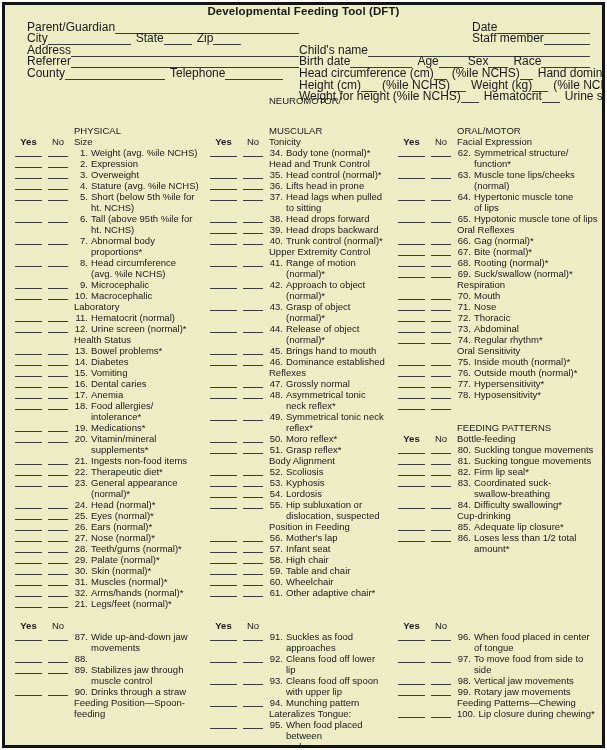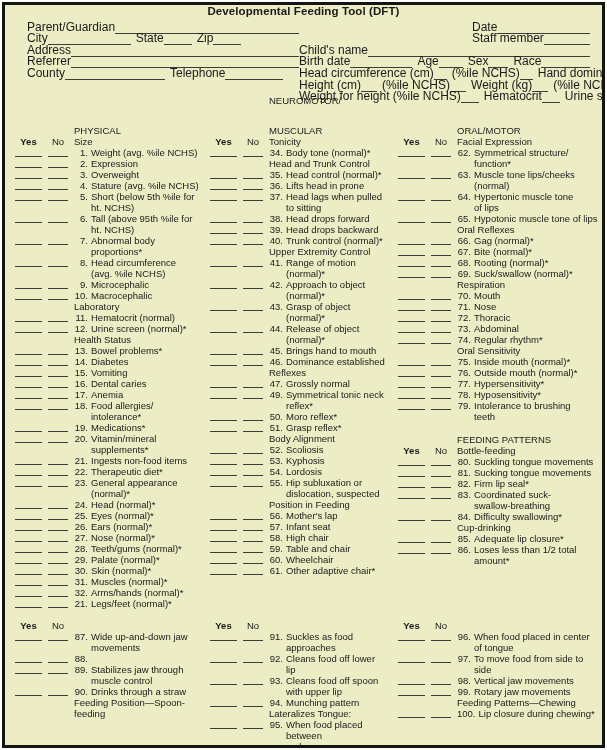--- a/index.html
+++ b/index.html
@@ -555,20 +555,29 @@
               <span class="blank bn"></span>
               <span class="itxt">
                 <span class="num">47.</span>
                 <span class="txt">Grossly normal</span>
               </span>
             </div>
             <div class="row">
               <span class="blank by"></span>
               <span class="blank bn"></span>
               <span class="itxt">
+                <span class="num">48.</span>
+                <span class="txt">Asymmetrical tonic
+neck reflex*</span>
+              </span>
+            </div>
+            <div class="row">
+              <span class="blank by"></span>
+              <span class="blank bn"></span>
+              <span class="itxt">
                 <span class="num">49.</span>
                 <span class="txt">Symmetrical tonic neck
 reflex*</span>
               </span>
             </div>
             <div class="row">
               <span class="blank by"></span>
               <span class="blank bn"></span>
               <span class="itxt">
                 <span class="num">50.</span>
@@ -826,25 +835,20 @@
               <span class="blank by"></span>
               <span class="blank bn"></span>
               <span class="itxt">
                 <span class="num">78.</span>
                 <span class="txt">Hyposensitivity*</span>
               </span>
             </div>
             <div class="row">
               <span class="blank by"></span>
               <span class="blank bn"></span>
-              <span class="itxt">
-                <span class="num">79.</span>
-                <span class="txt">Intolerance to brushing
-teeth</span>
-              </span>
             </div>
           </div>
           <div class="sec gap">
             <div class="sec-title">
               <div>FEEDING PATTERNS</div>
             </div>
             <div class="row hdr">
               <span class="yn y">Yes</span>
               <span class="yn n">No</span>
               <span class="col-label">Bottle-feeding</span>

